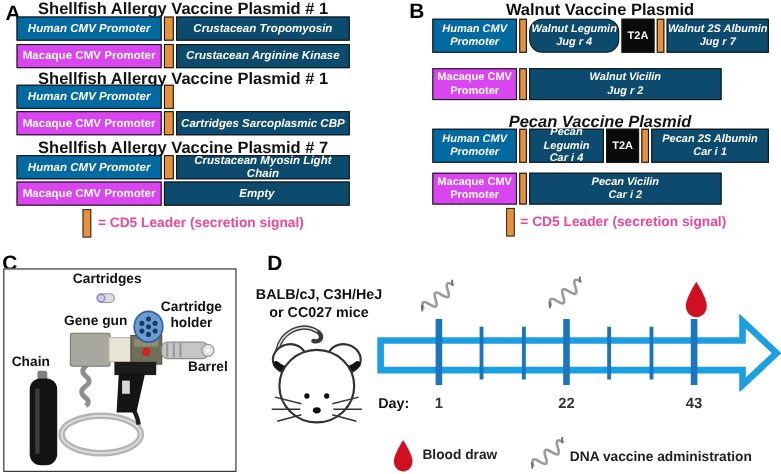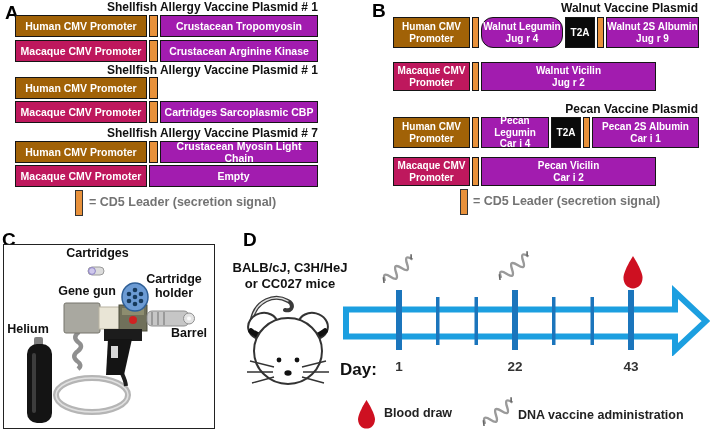--- a/index.html
+++ b/index.html
@@ -1,35 +1,35 @@
 <!DOCTYPE html>
 <html><head>
 <meta charset="utf-8">
 <style>
   html,body{margin:0;padding:0;background:#fff;}
   #fig{position:relative;width:710px;height:431px;background:#fff;overflow:hidden;
        font-family:"Liberation Sans","DejaVu Sans",sans-serif;color:#151515;}
   .abs{position:absolute;}
   .panel-letter{position:absolute;font-size:19px;font-weight:bold;color:#000;}
-  .ptitle{position:absolute;text-align:right;font-size:12px;font-weight:bold;color:#111;white-space:nowrap;}
+  .ptitle{position:absolute;text-align:center;font-size:15px;font-weight:bold;color:#111;white-space:nowrap;}
   .prow{position:absolute;display:flex;align-items:stretch;}
   .seg{box-sizing:border-box;border:1.5px solid #151515;color:#fff;font-weight:bold;
        display:flex;align-items:center;justify-content:center;text-align:center;
        white-space:pre-line;line-height:1.15;}
   .pA .seg{font-size:10.5px;}
   .pB .seg{font-size:10px;}
-  .red{background:#a16207;}
-  .green{background:#be185d;}
-  .blue{background:#a21caf;}
+  .red{background:#0369a1;font-style:italic;}
+  .green{background:#d946ef;}
+  .blue{background:#0c4a6e;font-style:italic;}
   .cd5{background:#E8913B;width:9px;margin-left:2px;}
   .t2a{background:#0A0A0A;width:30px;margin-left:2px;font-size:11px;}
   .gsep{margin-left:2px;}
   .grow{flex:1;}
   .legend-cd5-box{position:absolute;width:8px;height:26px;background:#E8913B;border:1.5px solid #333;box-sizing:border-box;}
-  .legend-cd5-text{position:absolute;font-size:12.5px;font-weight:bold;color:#737373;white-space:nowrap;}
+  .legend-cd5-text{position:absolute;font-size:12.5px;font-weight:bold;color:#ec4899;white-space:nowrap;}
   .clabel{position:absolute;font-size:12.5px;font-weight:bold;color:#111;text-align:center;white-space:pre-line;line-height:1.1;}
   .dtext{position:absolute;font-size:13px;font-weight:bold;color:#111;text-align:center;white-space:pre-line;line-height:1.25;}
   .daynum{position:absolute;width:40px;text-align:center;font-size:13.5px;font-weight:bold;color:#333;}
   .dlegend{position:absolute;font-size:12.5px;font-weight:600;color:#222;white-space:nowrap;}
   #panelC-box{position:absolute;left:3px;top:19px;width:212px;height:185px;border:1.5px solid #222;
               box-sizing:border-box;background:#fff;}
 </style>
 </head>
 <body>
 
@@ -95,31 +95,31 @@
     <div class="ptitle" style="left:38px;top:1px;width:305px;">Walnut Vaccine Plasmid</div>
     <div class="prow" style="left:38px;top:17px;width:306px;height:31px;">
       <div class="seg red" style="width:77px;">Human CMV
 Promoter</div>
       <div class="seg cd5" style="width:7px;"></div>
       <div class="seg blue gsep" style="width:82px;border-radius:12px;">Walnut Legumin
 Jug r 4</div>
       <div class="seg t2a">T2A</div>
       <div class="seg cd5" style="width:7px;"></div>
       <div class="seg blue grow gsep">Walnut 2S Albumin
-Jug r 9</div>
+Jug r 7</div>
     </div>
     <div class="prow" style="left:38px;top:62px;width:263px;height:29px;">
       <div class="seg green" style="width:77px;">Macaque CMV
 Promoter</div>
       <div class="seg cd5" style="width:7px;"></div>
       <div class="seg blue grow gsep">Walnut Vicilin
 Jug r 2</div>
     </div>
 
-    <div class="ptitle" style="left:38px;top:102px;width:305px;">Pecan Vaccine Plasmid</div>
+    <div class="ptitle" style="left:38px;top:102px;width:305px;font-style:italic;">Pecan Vaccine Plasmid</div>
     <div class="prow" style="left:38px;top:117px;width:306px;height:31px;">
       <div class="seg red" style="width:77px;">Human CMV
 Promoter</div>
       <div class="seg cd5" style="width:7px;"></div>
       <div class="seg blue gsep" style="width:68px;">Pecan Legumin
 Car i 4</div>
       <div class="seg t2a">T2A</div>
       <div class="seg cd5" style="width:7px;"></div>
       <div class="seg blue grow gsep">Pecan 2S Albumin
 Car i 1</div>
@@ -181,21 +181,21 @@
 
         <rect x="84" y="22" width="16" height="8" rx="4" fill="#dcdcdc" stroke="#9a9a9a"></rect>
         <circle cx="88" cy="26" r="3.4" fill="#cfc8ec" stroke="#8d82c4"></circle>
       </svg>
     </div>
 
     <div class="clabel" style="left:138px;top:48px;width:72px;">Cartridge
 holder</div>
     <div class="clabel" style="left:45px;top:22px;width:105px;">Cartridges</div>
     <div class="clabel" style="left:54px;top:60px;width:66px;">Gene gun</div>
-    <div class="clabel" style="left:2px;top:98px;width:52px;">Helium</div>
+    <div class="clabel" style="left:2px;top:98px;width:52px;">Chain</div>
     <div class="clabel" style="left:164px;top:102px;width:50px;">Barrel</div>
   </div>
 
   <div class="abs" style="left:220px;top:225px;width:490px;height:206px;">
     <div class="panel-letter" style="left:23px;top:4px;">D</div>
 
     <div class="dtext" style="left:0;top:35px;width:140px;">BALB/cJ, C3H/HeJ
 or CC027 mice</div>
 
     <svg class="abs" style="left:18px;top:68px;" width="100" height="96" viewBox="0 0 100 96">
@@ -227,21 +227,21 @@
     <svg class="abs" style="left:158px;top:20px;" width="46" height="46" viewBox="0 0 46 46">
       <use href="#dna-squiggle" transform="translate(7,36)"></use>
     </svg>
     <svg class="abs" style="left:274px;top:17px;" width="46" height="46" viewBox="0 0 46 46">
       <use href="#dna-squiggle" transform="translate(7,36)"></use>
     </svg>
     <svg class="abs" style="left:401px;top:30px;" width="24" height="35" viewBox="0 0 22 33">
       <use href="#blood-drop"></use>
     </svg>
 
-    <div class="dtext" style="left:120px;top:134px;width:36px;text-align:center;font-size:17px;">Day:</div>
+    <div class="dtext" style="left:120px;top:134px;width:36px;text-align:center;font-size:13px;">Day:</div>
     <div class="daynum" style="left:159px;top:134px;">1</div>
     <div class="daynum" style="left:275px;top:134px;">22</div>
     <div class="daynum" style="left:391px;top:134px;">43</div>
 
     <svg class="abs" style="left:136px;top:174px;" width="21" height="31" viewBox="0 0 22 33">
       <use href="#blood-drop"></use>
     </svg>
     <div class="dlegend" style="left:164px;top:181px;">Blood draw</div>
     <svg class="abs" style="left:260px;top:167px;" width="40" height="40" viewBox="0 0 40 40">
       <use href="#dna-squiggle" transform="translate(5,32)"></use>

